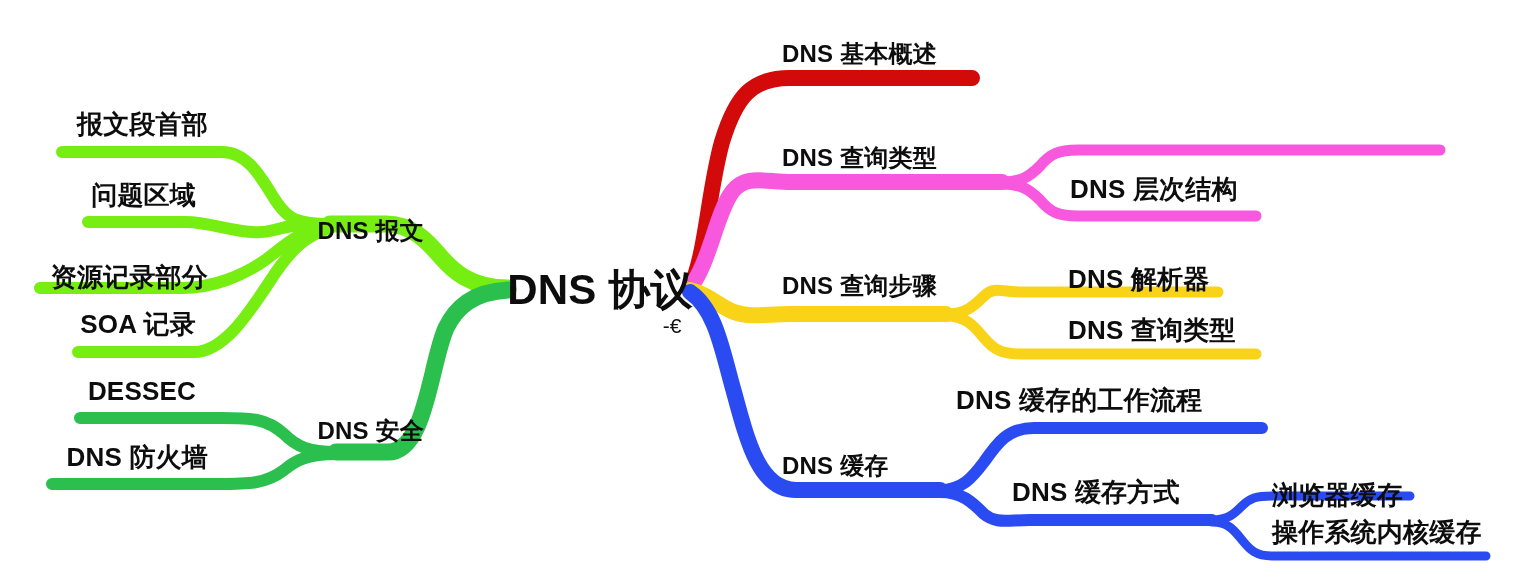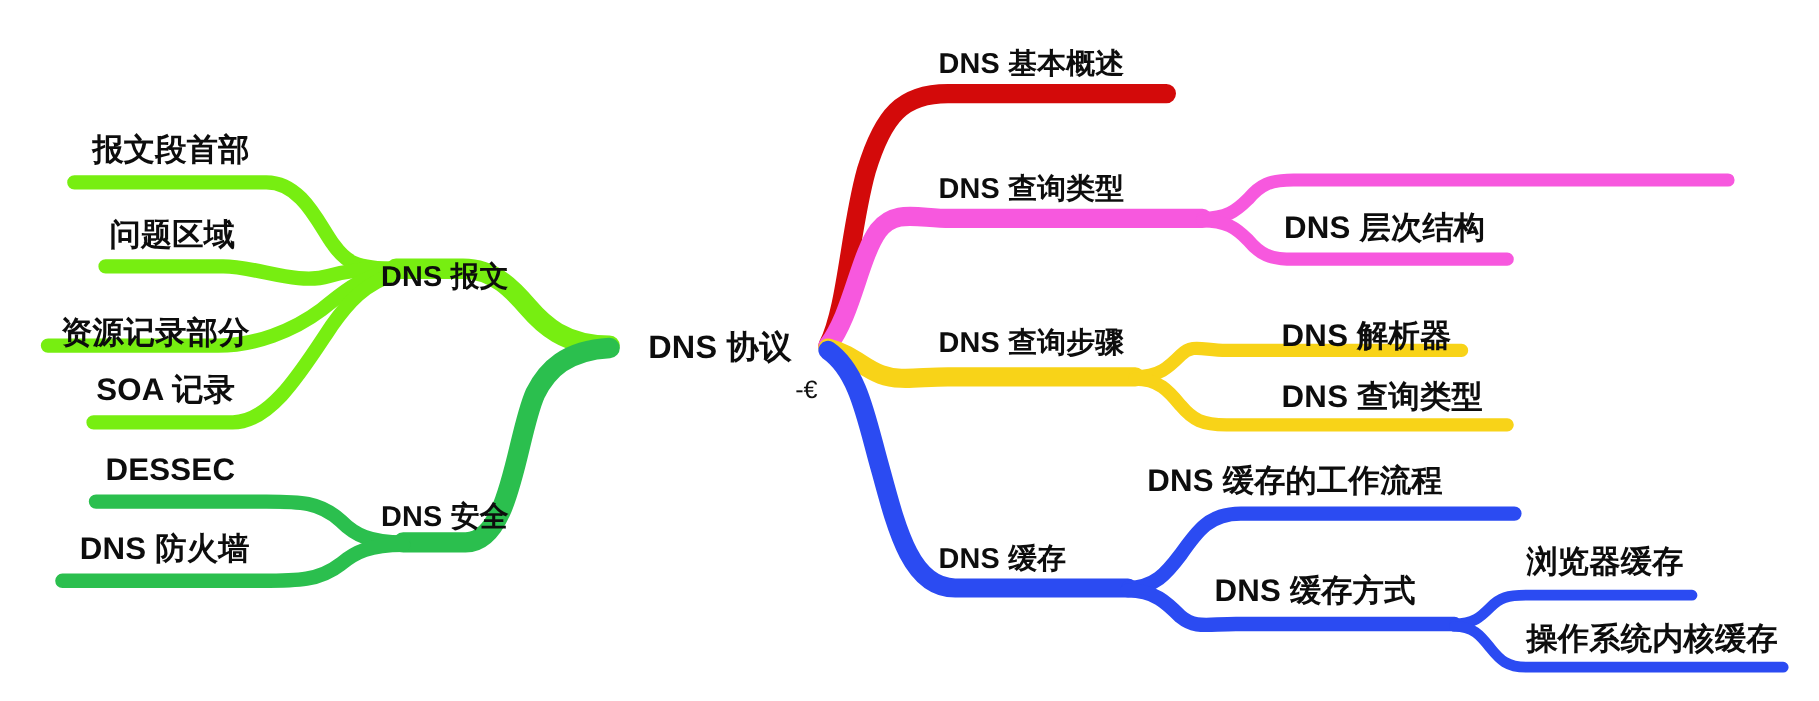--- a/index.html
+++ b/index.html
@@ -29,21 +29,21 @@
     color: #0d0d0d;
     font-weight: bold;
     white-space: nowrap;
     line-height: 1;
     letter-spacing: 0.2px;
   }
   .node-label.anchor-left  { transform: translate(0, -100%); }
   .node-label.anchor-right { transform: translate(-100%, -100%); }
   .node-label.anchor-mid   { transform: translate(-50%, -50%); }
 
-  .lvl-center { font-size: 27px; }
+  .lvl-center { font-size: 42px; }
   .lvl-1 { font-size: 24px; }
   .lvl-2 { font-size: 26px; }
 
   .fold-marker {
     position: absolute;
     color: #111111;
     font-size: 21px;
     font-weight: 500;
     line-height: 1;
     transform: translate(-50%, -50%);
@@ -142,17 +142,17 @@
   <div class="node-label lvl-2 anchor-left" style="left:1068px; top:292px;">DNS 解析器</div>
 
   <div class="node-label lvl-2 anchor-left" style="left:1068px; top:343px;">DNS 查询类型</div>
 
   <div class="node-label lvl-1 anchor-left" style="left:782px; top:478px;">DNS 缓存</div>
 
   <div class="node-label lvl-2 anchor-left" style="left:956px; top:413px;">DNS 缓存的工作流程</div>
 
   <div class="node-label lvl-2 anchor-left" style="left:1012px; top:505px;">DNS 缓存方式</div>
 
-  <div class="node-label lvl-2 anchor-left" style="left:1272px; top:481px;">浏览器缓存</div>
+  <div class="node-label lvl-2 anchor-left" style="left:1272px; top:508px;">浏览器缓存</div>
 
   <div class="node-label lvl-2 anchor-left" style="left:1272px; top:545px;">操作系统内核缓存</div>
 
 </div>
 
 </body></html>

